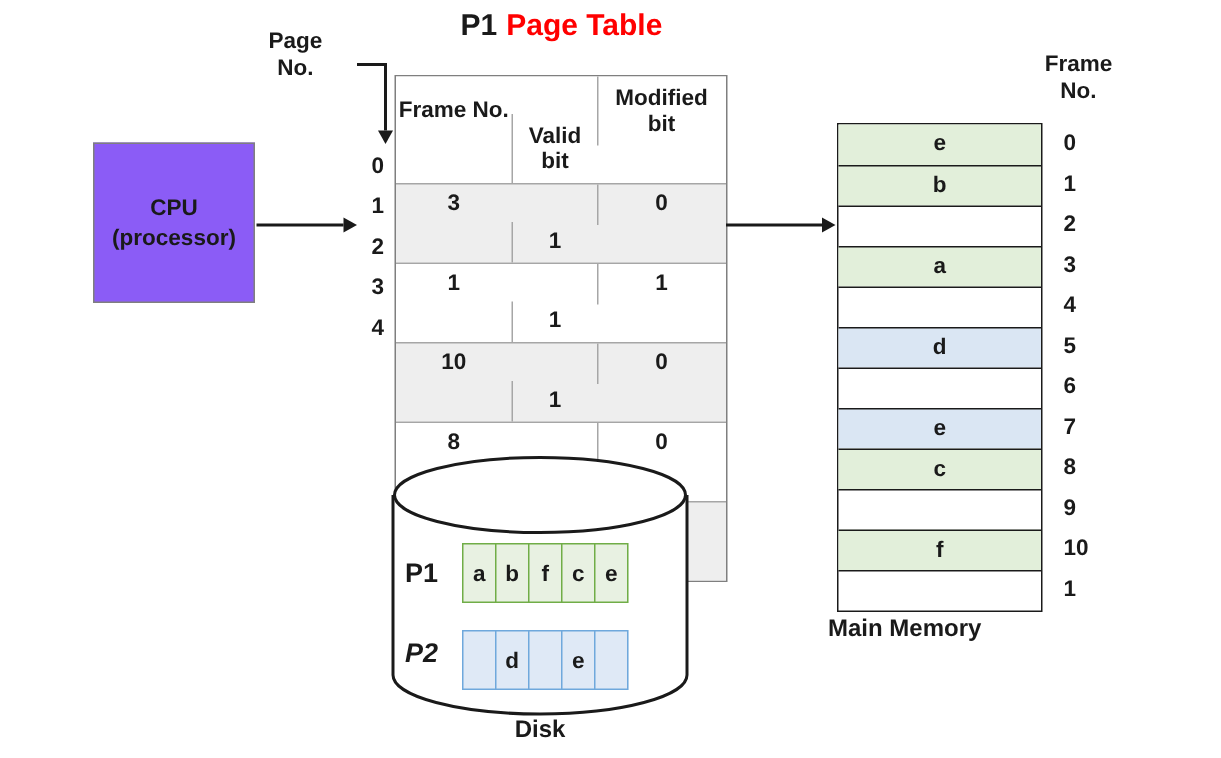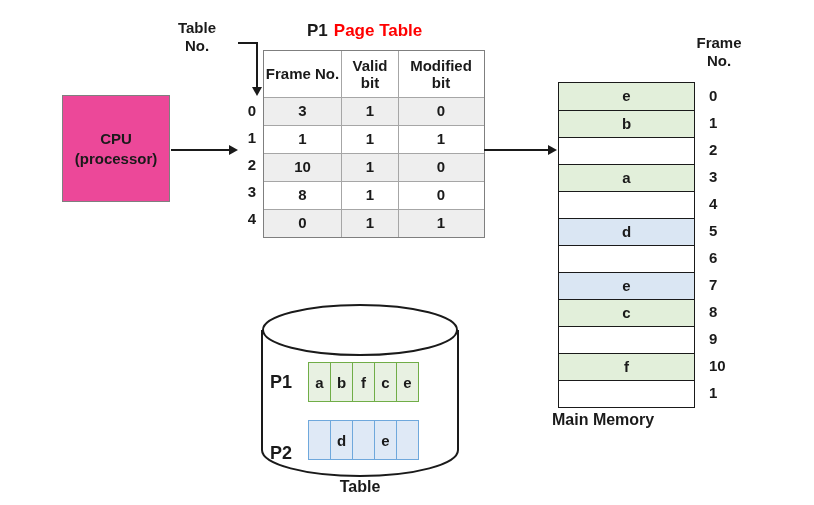--- a/index.html
+++ b/index.html
@@ -5,55 +5,55 @@
   html,body { margin:0; padding:0; background:#ffffff; }
   .canvas {
     position:relative; width:814px; height:505px; background:#ffffff;
     font-family:"Liberation Sans", sans-serif; font-weight:700; color:#1a1a1a;
     overflow:hidden;
   }
 
   
   .cpu-box {
     position:absolute; left:62px; top:95px; width:108px; height:107px;
-    border:1.5px solid #7f7f7f; box-sizing:border-box; background:#ec4899;
+    border:1.5px solid #7f7f7f; box-sizing:border-box; background:#8b5cf6;
     display:flex; flex-direction:column; align-items:center; justify-content:center;
     font-size:15px; line-height:1.3; text-align:center;
   }
 
   
   .page-no-label {
     position:absolute; left:171px; top:19px; width:52px; text-align:center;
     font-size:15px; line-height:1.2;
   }
   .frame-no-label {
     position:absolute; left:686px; top:34px; width:66px; text-align:center;
     font-size:15px; line-height:1.2;
   }
-  .diagram-title { position:absolute; left:307px; top:21px; font-size:17px; white-space:nowrap; }
+  .diagram-title { position:absolute; left:307px; top:6px; font-size:20px; white-space:nowrap; }
   .diagram-title .accent { color:#ff0000; margin-left:6px; }
 
   
   .pnum-col { position:absolute; left:228px; top:97px; width:28px; }
   .pnum { height:27px; line-height:27px; text-align:right; font-size:15px; }
 
   
   .ptable {
     position:absolute; left:263px; top:50px; width:222px;
     border:1.5px solid #7f7f7f; box-sizing:border-box; background:#fff;
   }
   .pt-row { display:flex; border-top:1px solid #a6a6a6; box-sizing:border-box; }
   .pt-row:first-child { border-top:none; }
   .pt-row:nth-child(even) { background:#eeeeee; }
   .pt-cell {
     width:77px; height:27px; line-height:26px; text-align:center; font-size:15px;
     border-left:1px solid #a6a6a6; box-sizing:border-box;
   }
   .pt-cell:first-child { border-left:none; }
-  .pt-cell.c2 { width:57px; }
+  .pt-cell.c2 { width:57px;margin-top:25px; }
   .pt-cell.c3 { width:85px; }
   .pt-header { background:#fff !important; }
   .pt-header .pt-cell {
     height:46px; line-height:1.15; display:flex; align-items:center; justify-content:center;
   }
 
   
   .memory {
     position:absolute; left:558px; top:82px; width:137px;
     border:1.5px solid #1a1a1a; box-sizing:border-box; background:#fff;
@@ -70,21 +70,21 @@
   .fno { height:27px; line-height:27px; font-size:15px; text-align:left; }
 
   .main-memory-label {
     position:absolute; left:552px; top:411px; width:148px; text-align:left; font-size:16px;
   }
 
   
   .disk-svg { position:absolute; left:0; top:0; }
   .p-label { position:absolute; font-size:18px; line-height:26px; }
   .p1-label { left:270px; top:369px; }
-  .p2-label { left:270px; top:440px; }
+  .p2-label { left:270px; top:422px;font-style:italic; }
   .disk-cells { position:absolute; display:flex; }
   .p1-cells { left:308px; top:362px; }
   .p2-cells { left:308px; top:420px; }
   .dcell {
     width:23px; height:40px; box-sizing:border-box; margin-left:-1px;
     display:flex; align-items:center; justify-content:center; font-size:15px;
   }
   .dcell:first-child { margin-left:0; }
   .p1-cells .dcell { border:1.5px solid #70ad47; background:#e8f1e2; }
   .p2-cells .dcell { border:1.5px solid #6fa8dc; background:#dfe9f6; }
@@ -97,21 +97,21 @@
 </head>
 <body>
 
 <div class="canvas">
 
   <div class="cpu-box">
     <span>CPU</span>
     <span>(processor)</span>
   </div>
 
-  <div class="page-no-label">Table No.</div>
+  <div class="page-no-label">Page No.</div>
 
   <div class="diagram-title">
     <span>P1</span><span class="accent">Page Table</span>
   </div>
 
   <div class="pnum-col">
     <div class="pnum">0</div>
     <div class="pnum">1</div>
     <div class="pnum">2</div>
     <div class="pnum">3</div>
@@ -201,21 +201,21 @@
 
   <div class="p-label p2-label">P2</div>
   <div class="disk-cells p2-cells">
     <div class="dcell"></div>
     <div class="dcell">d</div>
     <div class="dcell"></div>
     <div class="dcell">e</div>
     <div class="dcell"></div>
   </div>
 
-  <div class="disk-label">Table</div>
+  <div class="disk-label">Disk</div>
 
   <svg class="arrows" width="814" height="505" viewBox="0 0 814 505">
 
     <g>
       <line x1="171" y1="150" x2="229" y2="150" stroke="#1a1a1a" stroke-width="2"></line>
       <polygon points="229,145 238,150 229,155" fill="#1a1a1a"></polygon>
     </g>
 
     <g>
       <line x1="484" y1="150" x2="548" y2="150" stroke="#1a1a1a" stroke-width="2"></line>

